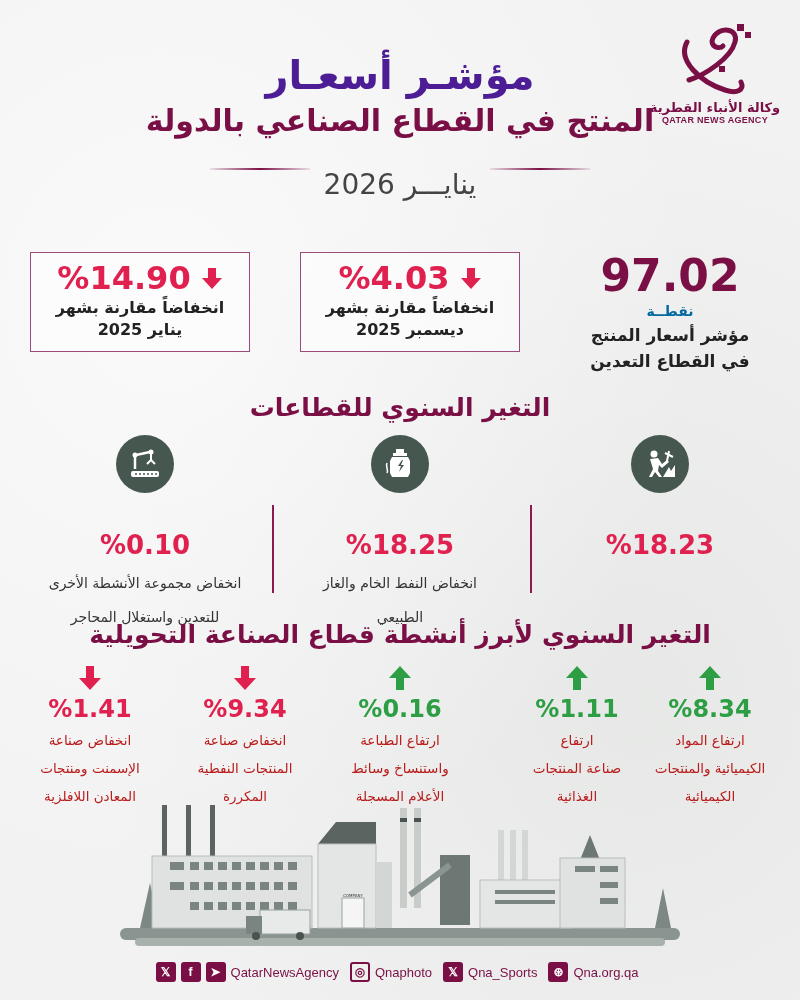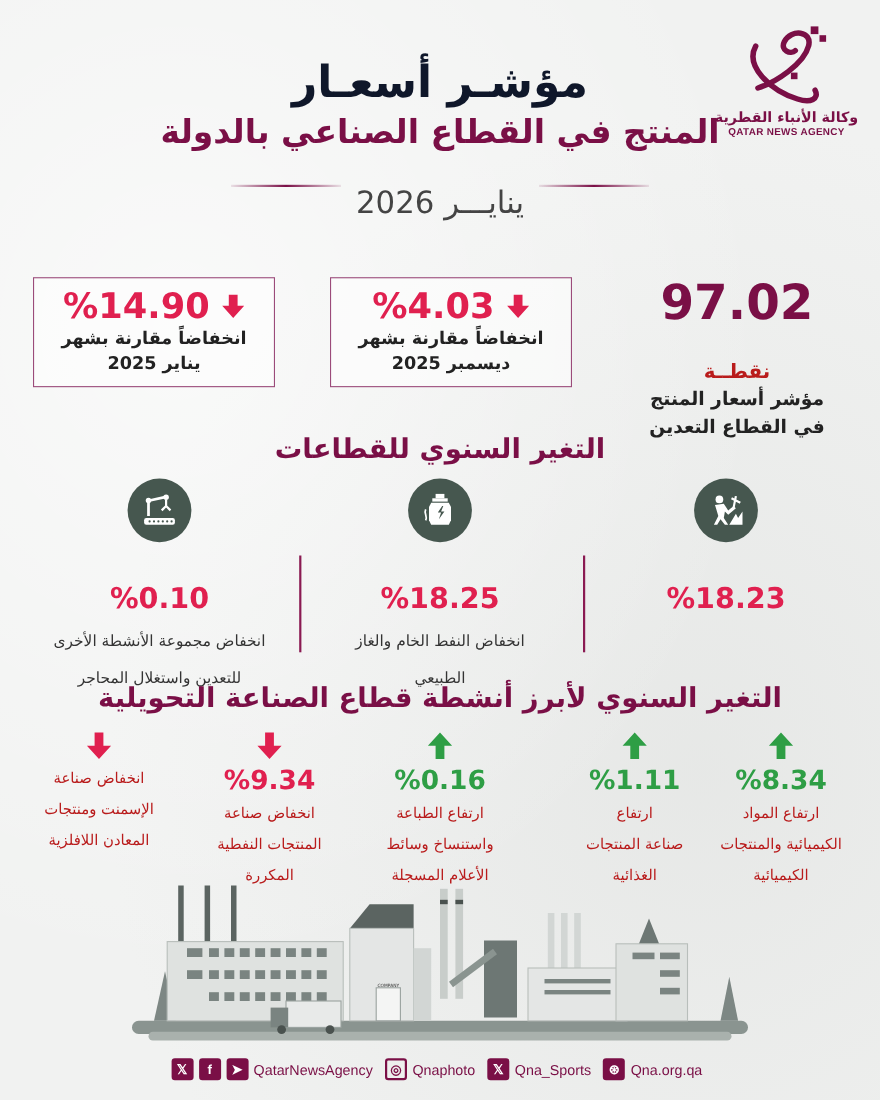--- a/index.html
+++ b/index.html
@@ -21,36 +21,36 @@
   .red { color: #e0204f; }
   .green { color: #2e9e45; }
 
   
   .logo { left: 640px; top: 20px; width: 150px; text-align: center; }
   .logo svg { display: block; margin: 0 auto; }
   .logo-ar { font-size: 13px; font-weight: bold; color: #7a0f46; margin-top: 2px; direction: rtl; }
   .logo-en { font-family: "Liberation Sans", sans-serif; font-size: 9px; font-weight: bold; color: #7a0f46; letter-spacing: 0.3px; }
 
   
-  .title1 { left: 0; width: 800px; top: 52px; text-align: center; font-size: 40px; font-weight: bold; color: #0f172a; direction: rtl; }
+  .title1 { left: 0; width: 800px; top: 52px; text-align: center; font-size: 40px; font-weight: bold; color: #4c1d95; direction: rtl; }
   .title2 { left: 0; width: 800px; top: 103px; text-align: center; font-size: 30px; font-weight: bold; color: #7a0f46; direction: rtl; }
   .date-row { left: 210px; width: 380px; top: 168px; display: flex; align-items: flex-start; justify-content: center; gap: 14px; }
   .date-line { flex: 1; height: 2px; background: linear-gradient(90deg, rgba(122,15,70,0.1), #7a0f46 50%, rgba(122,15,70,0.1)); }
   .date-text { font-size: 28px; color: #444; direction: rtl; white-space: nowrap; }
 
   
   .box { top: 252px; width: 220px; height: 100px; border: 1.5px solid #9b4b7a; background: rgba(255,255,255,0.55); text-align: center; direction: rtl; }
   .box .val-row { display: flex; justify-content: center; align-items: center; gap: 10px; margin-top: 6px; direction: ltr; }
   .box .val { font-size: 32px; font-weight: bold; color: #e0204f; }
   .box .lbl { font-size: 16px; font-weight: bold; color: #222; line-height: 22px; }
   .arrow-down { width: 22px; height: 24px; }
 
   .main-val { left: 570px; top: 252px; width: 200px; text-align: center; }
   .main-num { font-size: 44px; font-weight: bold; color: #7a0f46; line-height: 48px; }
-  .main-unit { font-size: 18px; font-weight: bold; color: #b91c1c; direction: rtl; line-height: 22px; margin-top: 28px; }
+  .main-unit { font-size: 14px; font-weight: bold; color: #0369a1; direction: rtl; line-height: 22px; }
   .main-lbl { font-size: 17px; font-weight: bold; color: #222; direction: rtl; line-height: 26px; }
 
   
   .sec-h { left: 0; width: 800px; text-align: center; font-size: 25px; font-weight: bold; color: #7a0f46; direction: rtl; }
 
   
   .sector { top: 435px; width: 250px; text-align: center; }
   .sector .ic { width: 58px; height: 58px; border-radius: 50%; background: #46574f; margin: 0 auto; display: flex; align-items: center; justify-content: center; }
   .sector .val { margin-top: 37px; font-size: 26px; font-weight: bold; color: #e0204f; }
   .sector .lbl { margin-top: 12px; font-size: 14px; color: #333; direction: rtl; line-height: 22px; }
@@ -232,20 +232,21 @@
   <div class="lbl">المنتجات النفطية</div>
   <div class="lbl">المكررة</div>
 </div>
 
 <div class="abs mfg" style="left:25px;">
   <div class="arr">
       <svg width="24" height="26" viewBox="0 0 24 26">
         <path d="M8 1h8v12h7L12 25 1 13h7z" fill="#e0204f"></path>
       </svg>
     </div>
+  <div class="val red">%1.41</div>
   <div class="lbl">انخفاض صناعة</div>
   <div class="lbl">الإسمنت ومنتجات</div>
   <div class="lbl">المعادن اللافلزية</div>
 </div>
 
 <svg class="abs factory" viewBox="0 0 580 155">
 
   <rect x="10" y="128" width="560" height="12" rx="6" fill="#8a9490"></rect>
   <rect x="25" y="138" width="530" height="8" rx="4" fill="#a9b1ad"></rect>
 

